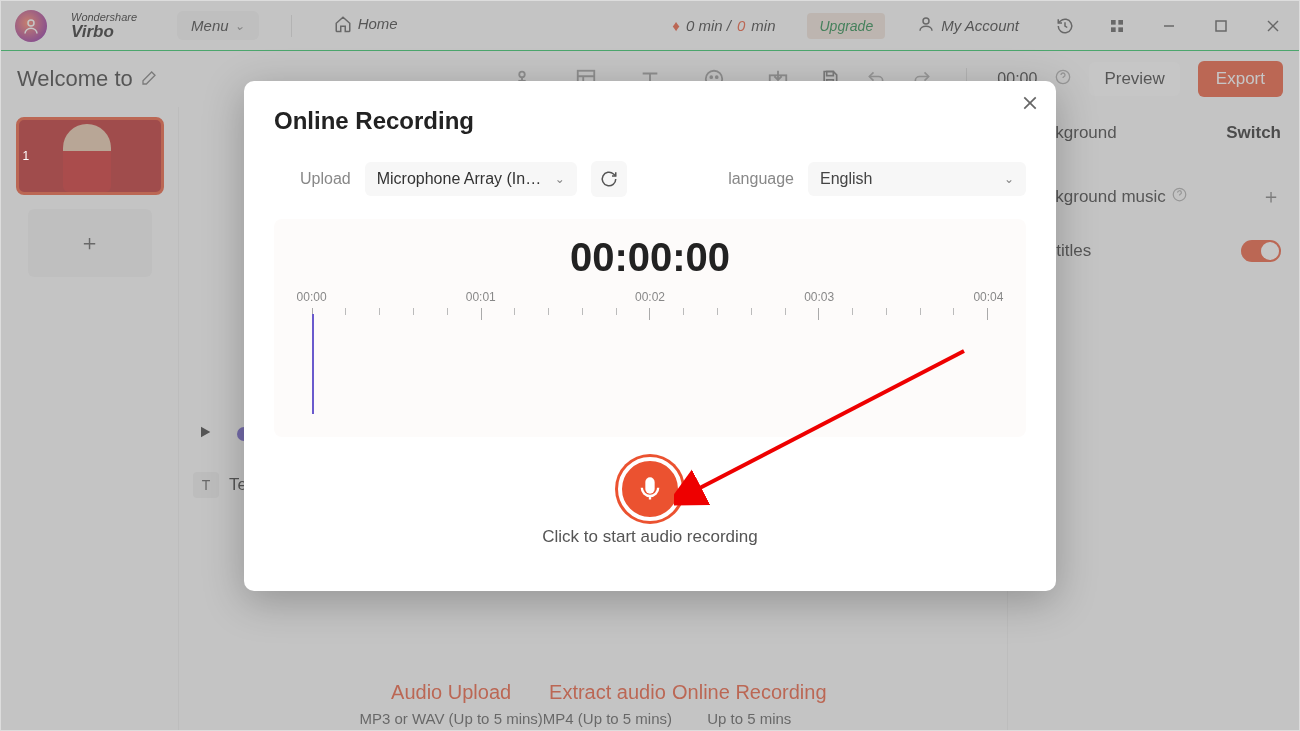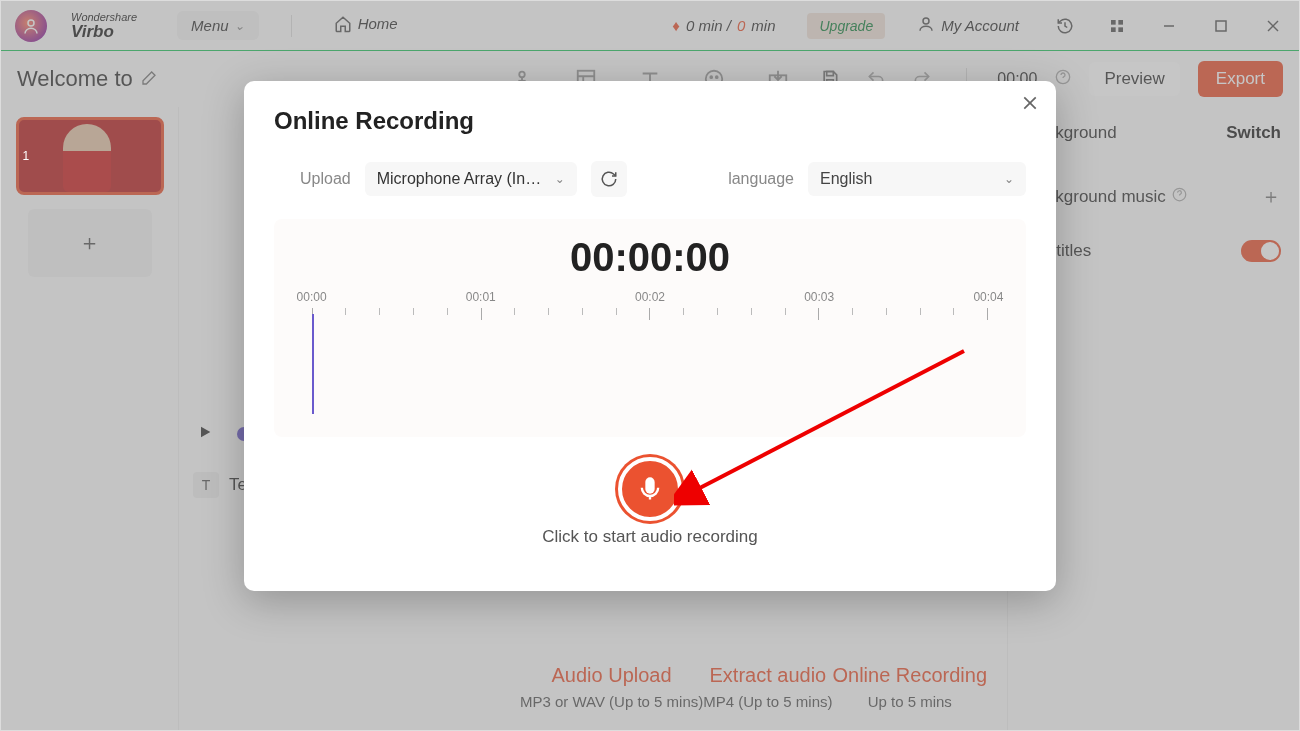--- a/index.html
+++ b/index.html
@@ -39,21 +39,21 @@
   .slide-thumb .person { position:absolute; left:48%; top:5%; transform:translateX(-50%); width:48px; height:68px; background: linear-gradient(#e6c5a8 40%, #c22 40%); border-radius: 24px 24px 6px 6px;}
   .slide-num { position:absolute; left:4px; top:50%; transform:translateY(-50%); color:#fff; font-size:12px; z-index:2;}
   .add-slide { width:124px; height:68px; background:#f3f3f3; border-radius:6px; display:flex; align-items:center; justify-content:center; color:#555; font-size:22px; font-weight:300;}
 
   .canvas { flex:1; position:relative; }
   .play-row { position:absolute; bottom:286px; left:18px; display:flex; align-items:center; gap:24px;}
   .play-icon { color:#333; }
   .purple-dot { width:14px; height:14px; background:#6a5acd; border-radius:50%;}
   .text-row { position:absolute; bottom:232px; left:14px; display:flex; align-items:center; gap:10px;}
   .text-chip { width:26px; height:26px; background:#eee; border-radius:4px; display:flex; align-items:center; justify-content:center; font-size:14px; color:#555;}
-  .bottom-cards { position:absolute; bottom:20px; left:0; right:0; display:flex; justify-content:flex-end; padding: 0 20px;}
+  .bottom-cards { position:absolute; bottom:3px; left:0; right:0; display:flex; justify-content:center; padding: 0 20px;}
   .bcard { text-align:center; }
   .bcard .t1 { color:#eb5230; font-size:20px; }
   .bcard .t2 { color:#555; font-size:15px; margin-top:6px;}
 
   .rightpanel { width:292px; border-left:1px solid #eee; padding: 16px 18px;}
   .rp-row { display:flex; justify-content:space-between; align-items:center; margin-bottom:26px; font-size:17px; color:#333;}
   .switch-link { font-weight:600; color:#222;}
   .toggle-on { width:40px; height:22px; background:#eb5230; border-radius:11px; position:relative;}
   .toggle-on::after { content:""; position:absolute; right:2px; top:2px; width:18px; height:18px; background:#fff; border-radius:50%;}
   .plus-icon { color:#777; font-size:20px; font-weight:300;}

